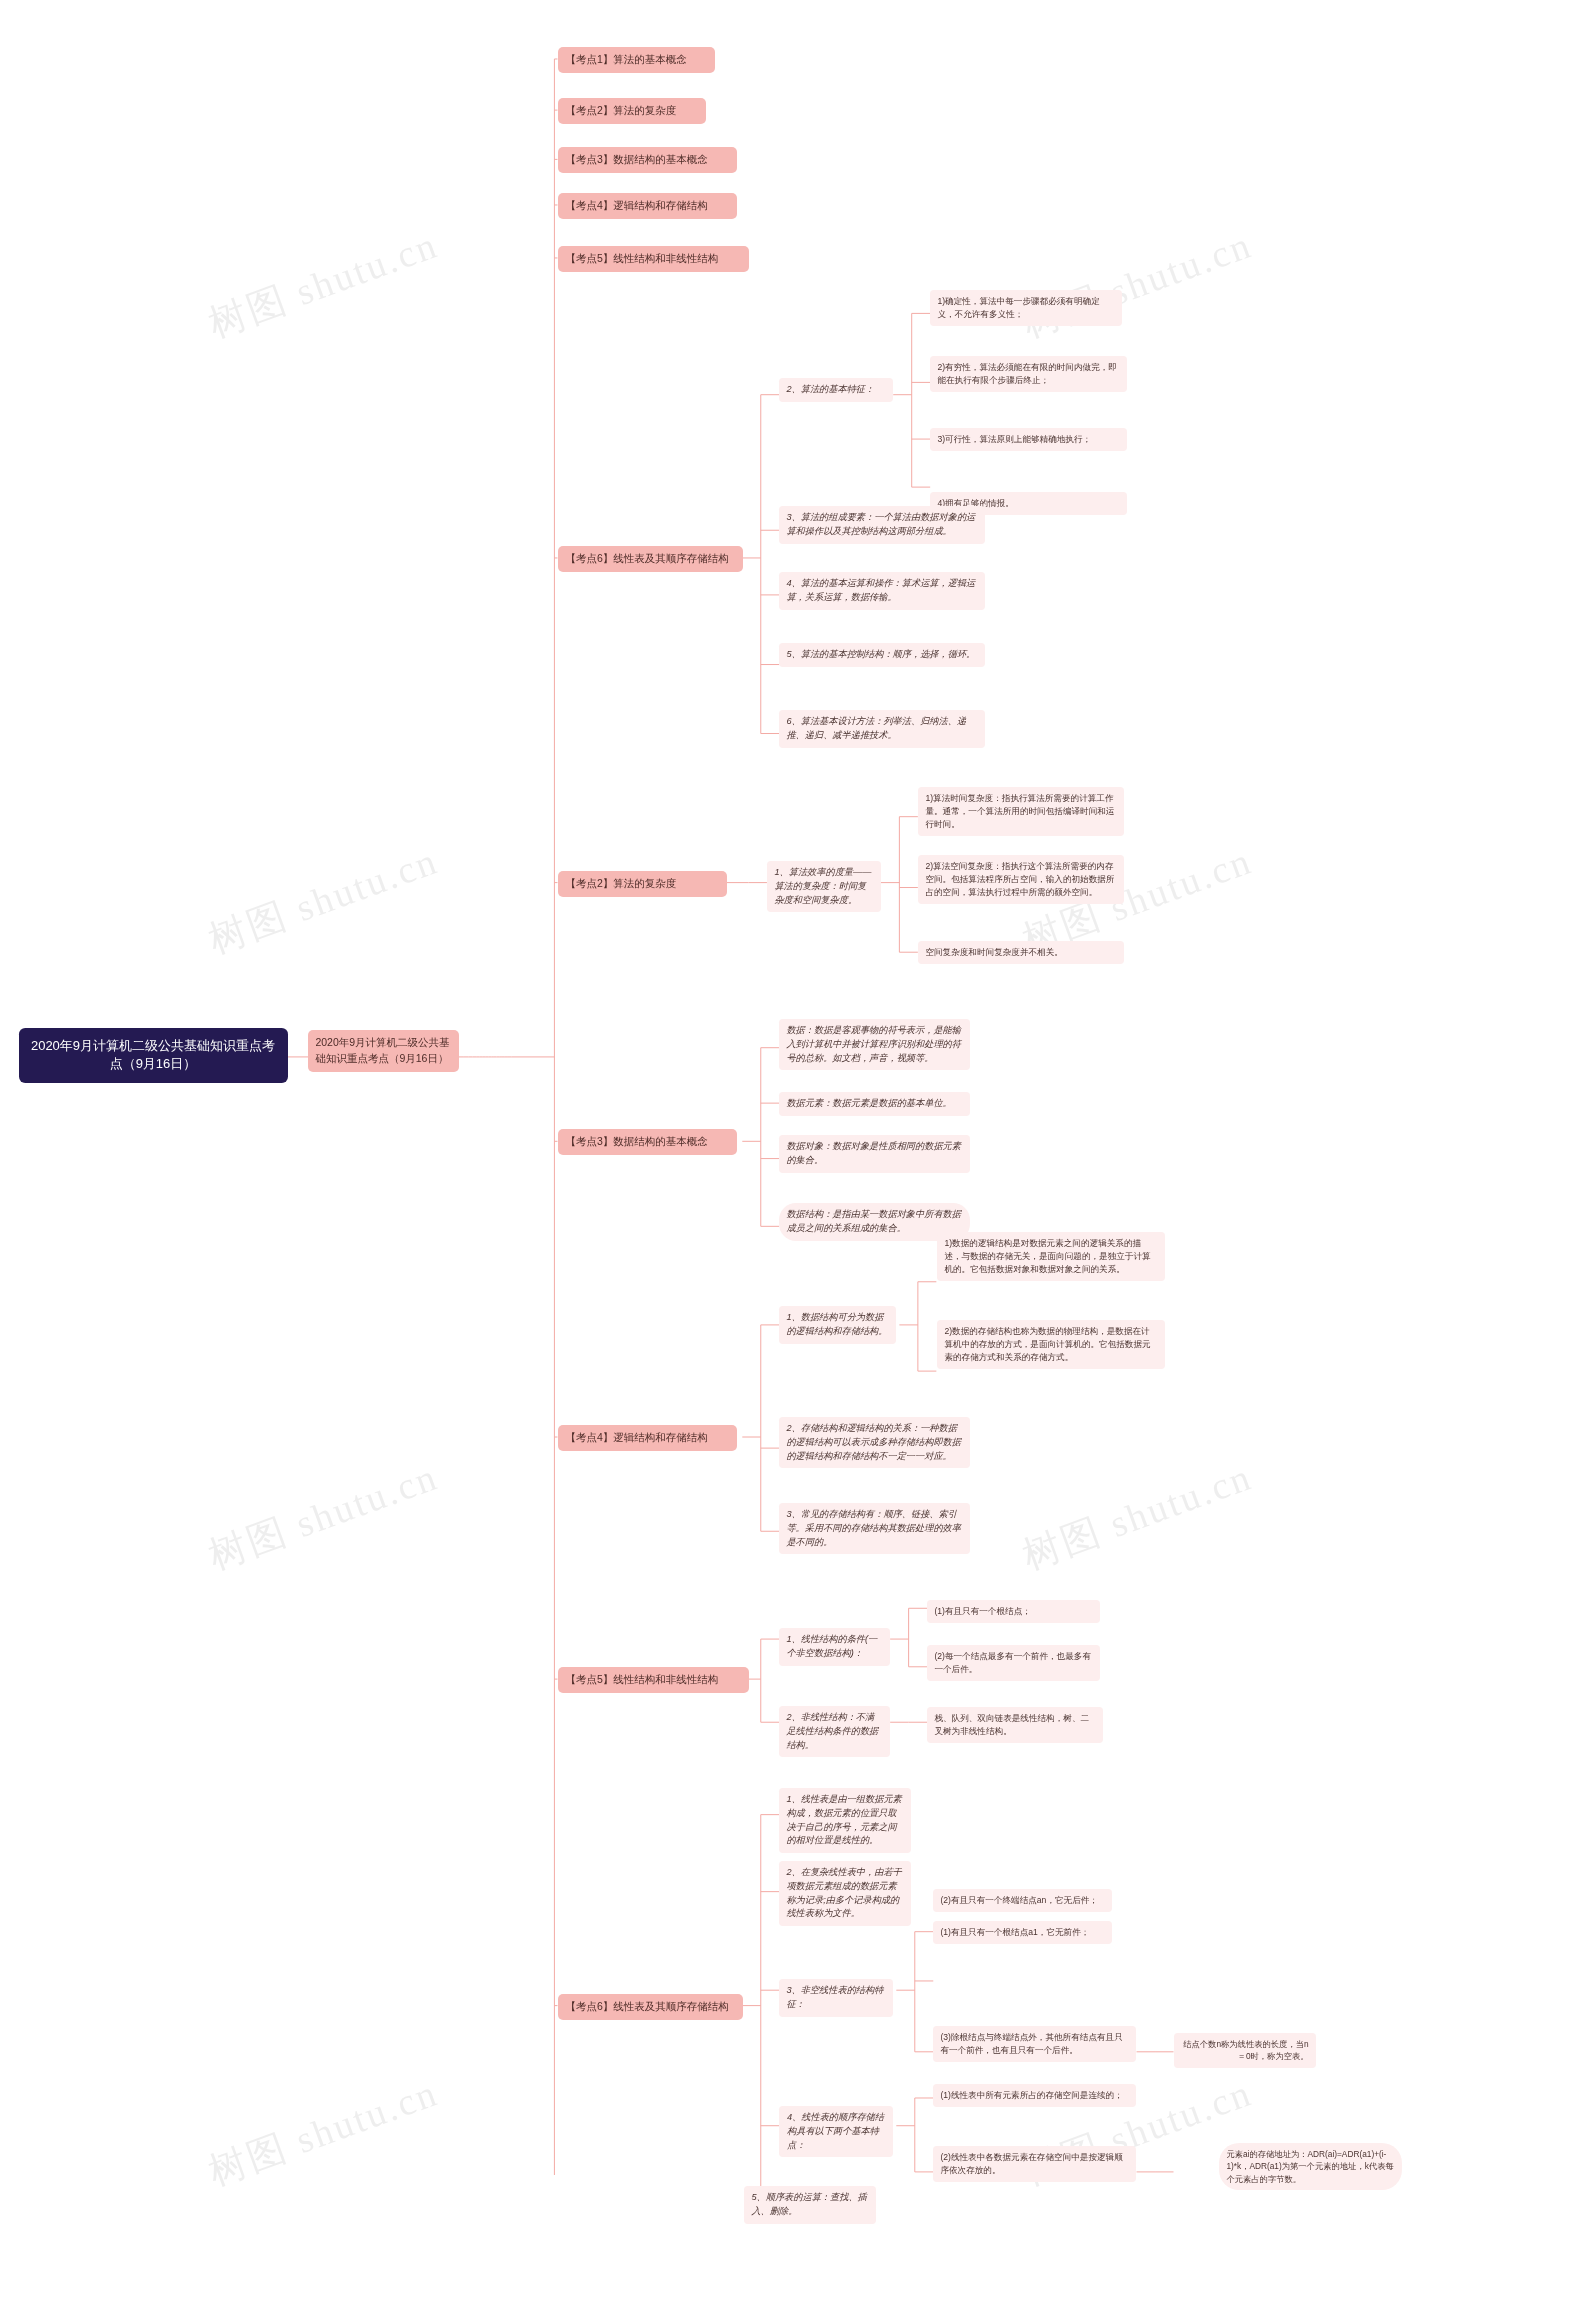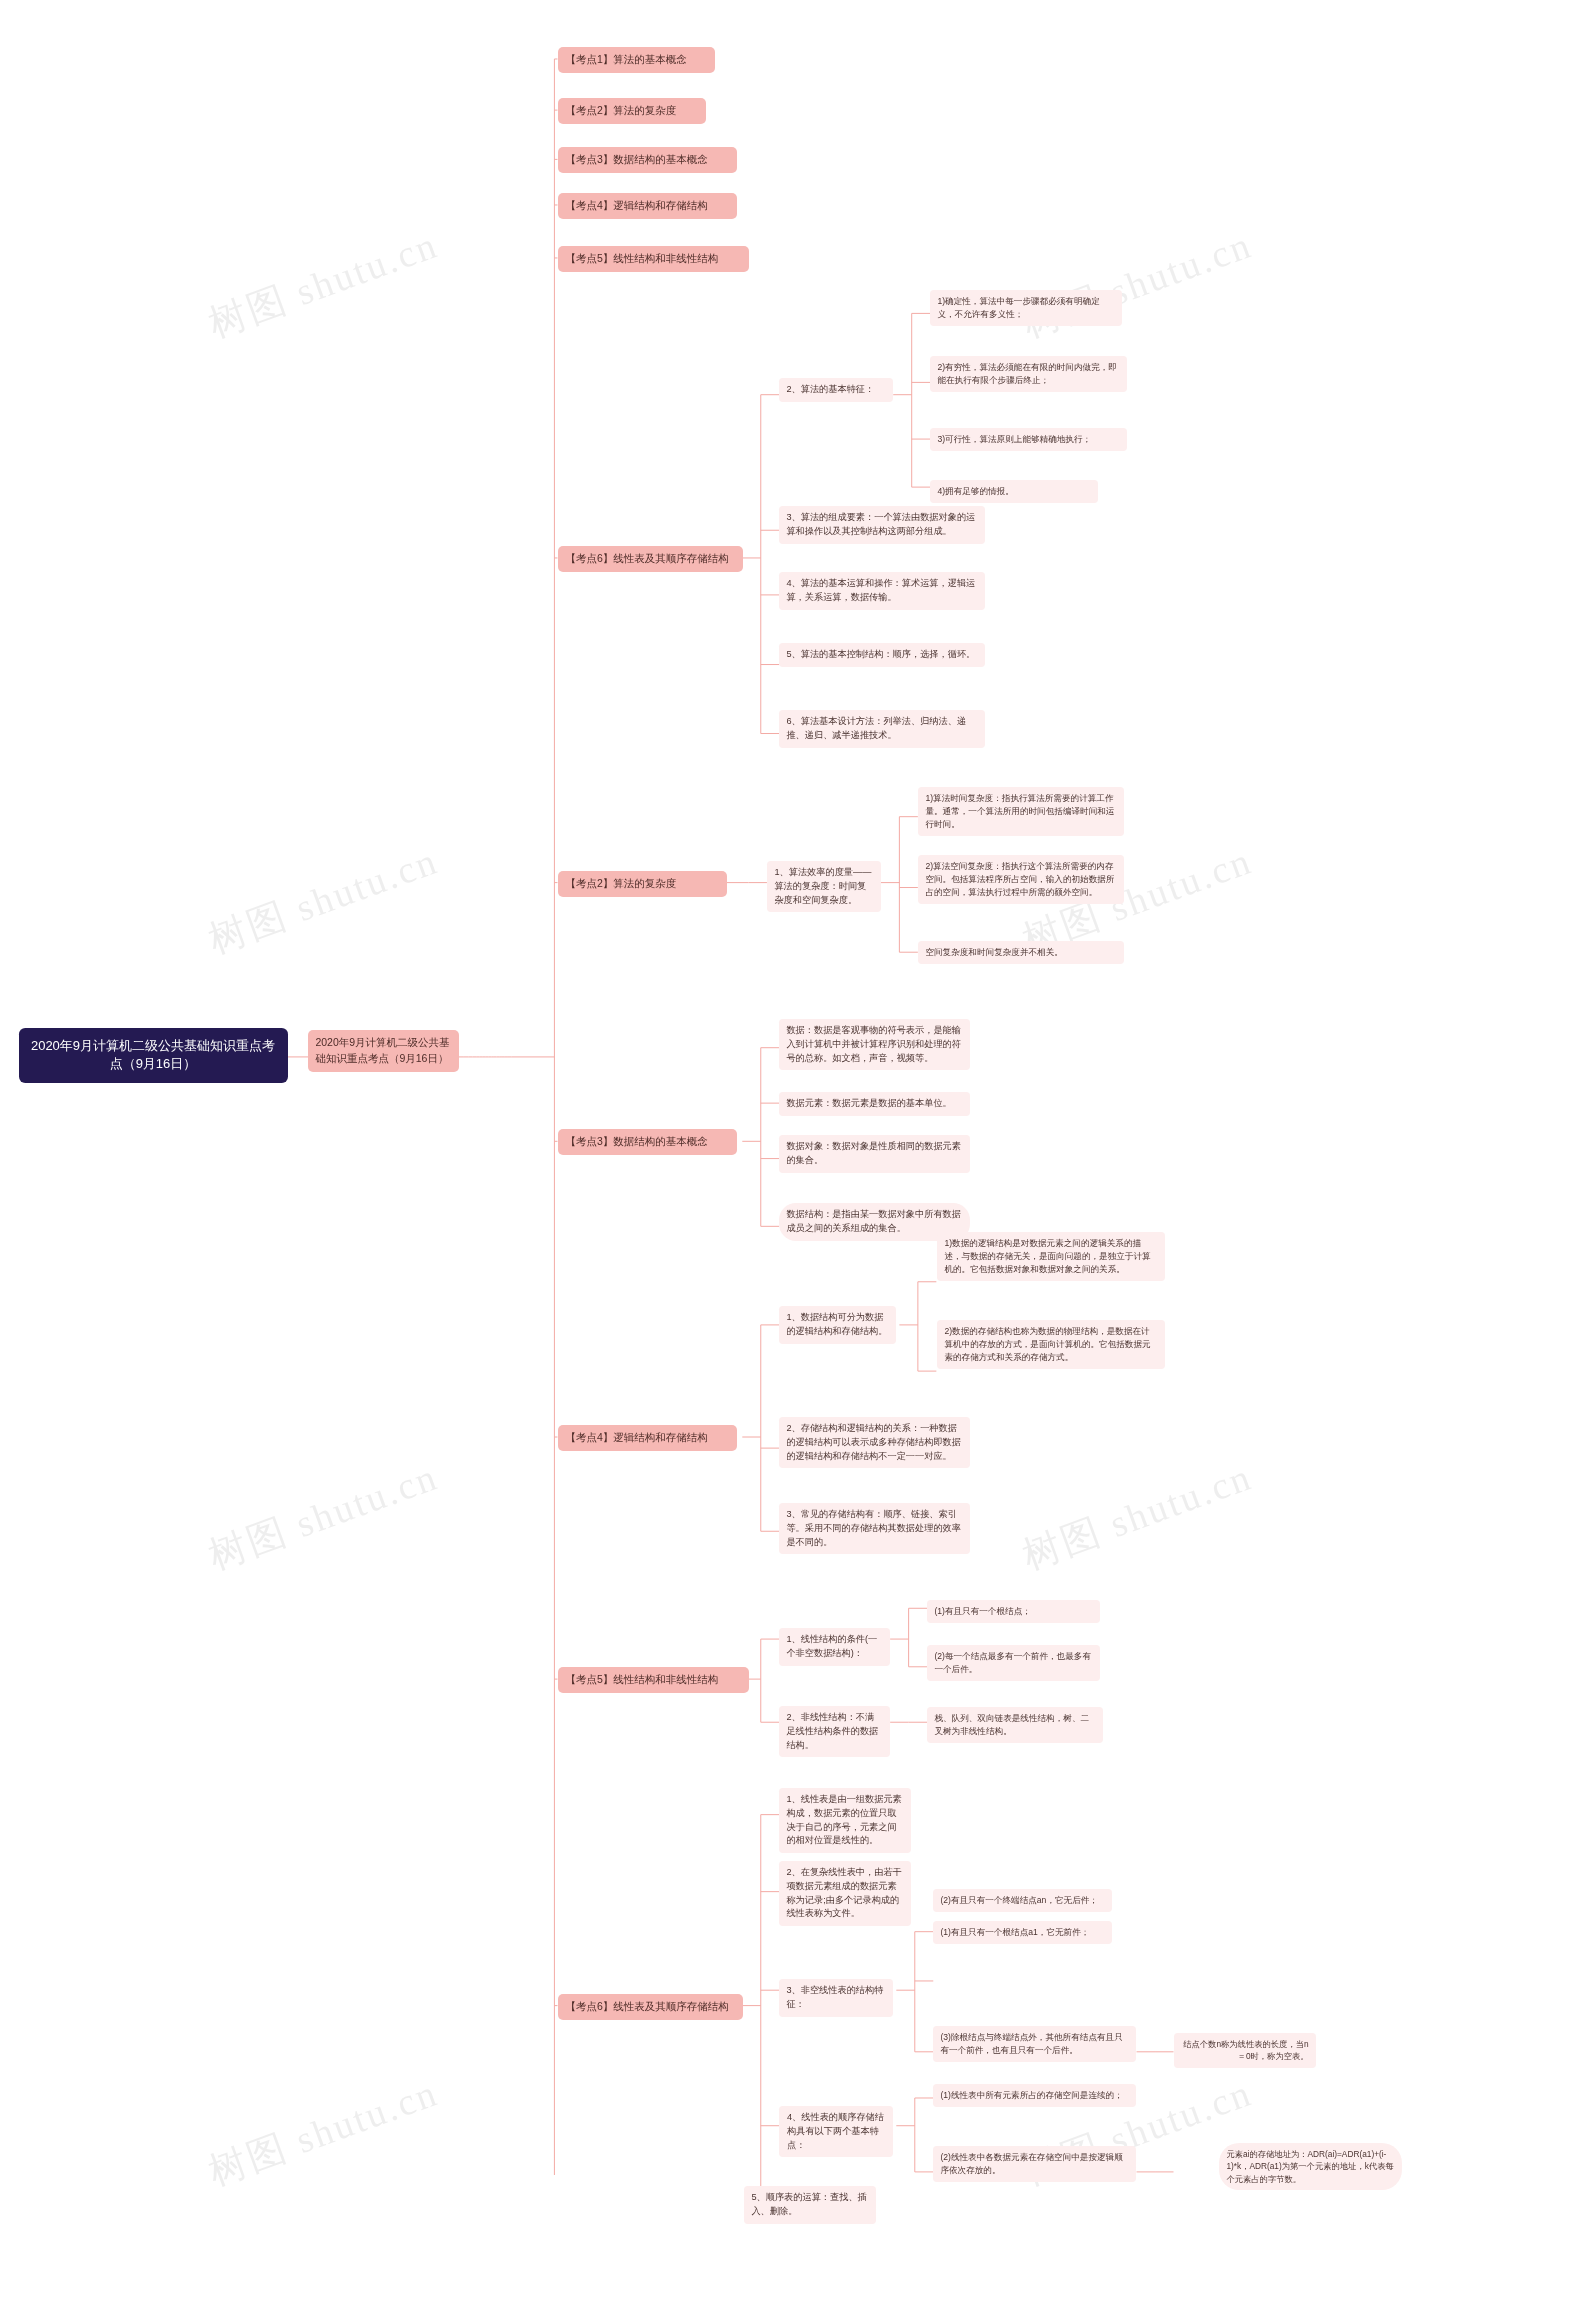--- a/index.html
+++ b/index.html
@@ -49,20 +49,21 @@
     color:#4d2b27;
     font-size:10.5px;
     border-radius:5px;
     line-height:1.5;
   }
   .l2{
     background:#fdeeee;
     color:#4a3330;
     font-size:9.2px;
     border-radius:3.7px;
+    font-style:italic;
   }
   .l3{
     background:#fdeeee;
     color:#4a3330;
     font-size:8.6px;
     border-radius:3.7px;
   }
   .l4{
     background:#fdeeee;
     color:#4a3330;
@@ -214,21 +215,21 @@
   </div>
   <div class="node l3" style="left:930px;top:290px;width:192px;">
     <span>1)确定性，算法中每一步骤都必须有明确定义，不允许有多义性；</span>
   </div>
   <div class="node l3" style="left:930px;top:356px;width:197px;">
     <span>2)有穷性，算法必须能在有限的时间内做完，即能在执行有限个步骤后终止；</span>
   </div>
   <div class="node l3" style="left:930px;top:428px;width:197px;">
     <span>3)可行性，算法原则上能够精确地执行；</span>
   </div>
-  <div class="node l3" style="left:930px;top:480px;width:168px;">
+  <div class="node l3" style="left:930px;top:492px;width:197px;">
     <span>4)拥有足够的情报。</span>
   </div>
 
   <div class="node l2" style="left:779px;top:506px;width:206px;">
     <span>3、算法的组成要素：一个算法由数据对象的运算和操作以及其控制结构这两部分组成。</span>
   </div>
   <div class="node l2" style="left:779px;top:572px;width:206px;">
     <span>4、算法的基本运算和操作：算术运算，逻辑运算，关系运算，数据传输。</span>
   </div>
   <div class="node l2" style="left:779px;top:643px;width:206px;">

